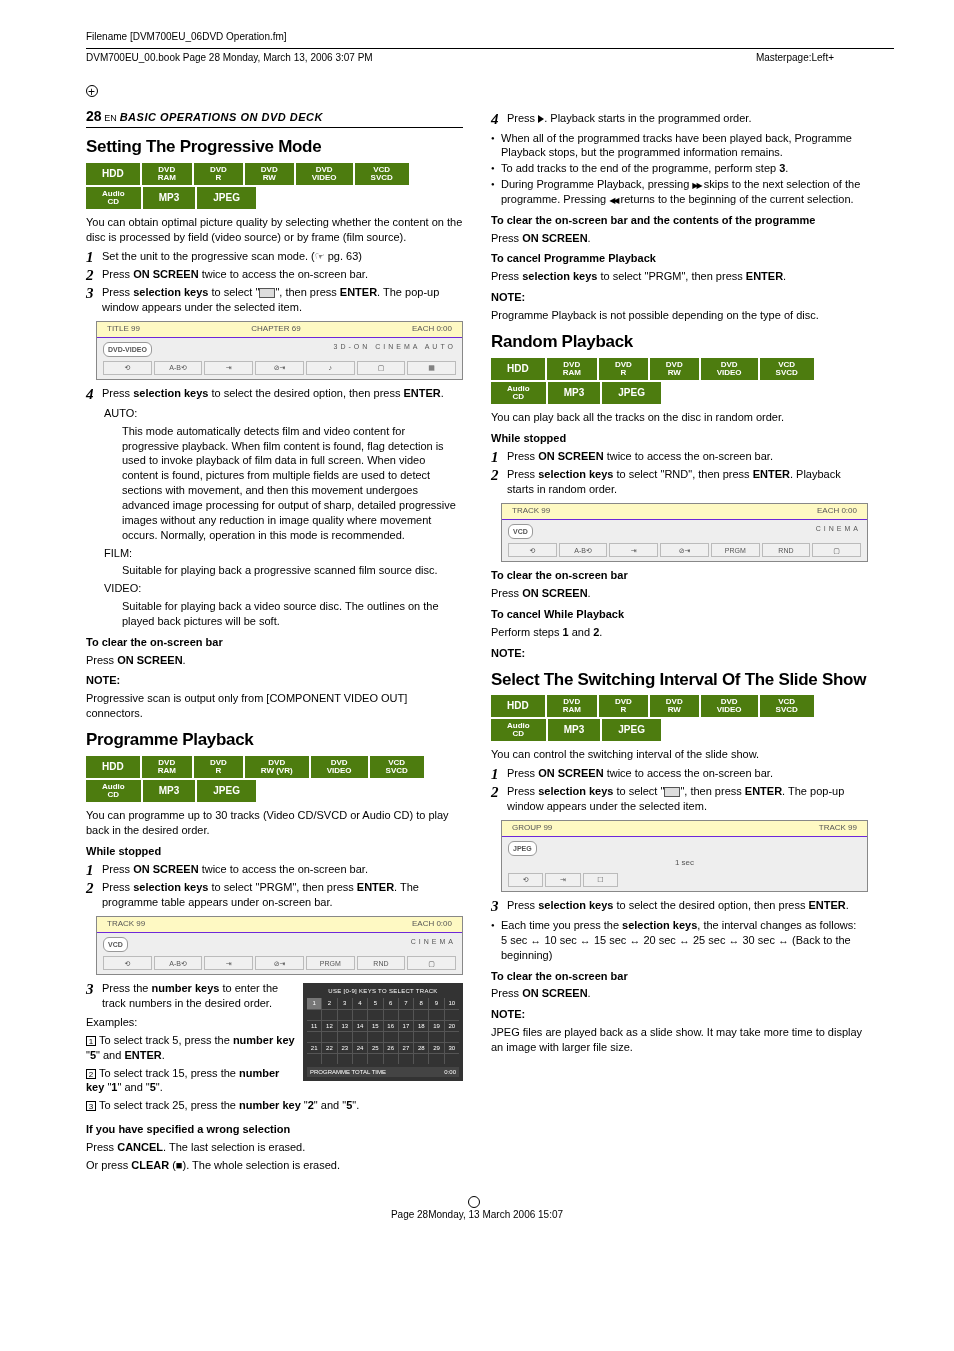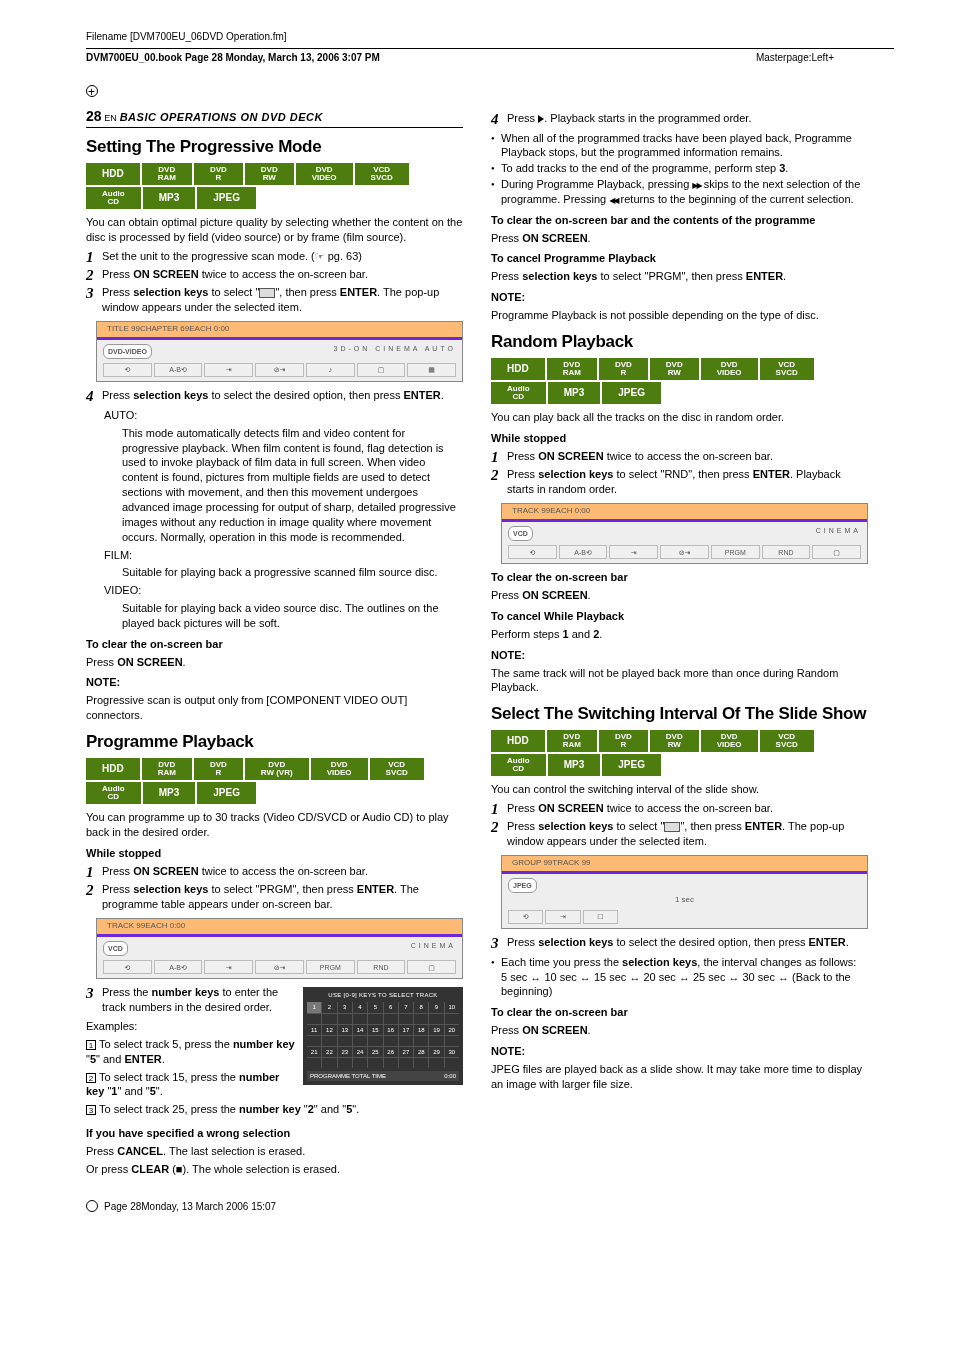--- a/index.html
+++ b/index.html
@@ -7,21 +7,21 @@
     font-family: Arial, Helvetica, sans-serif;
     font-size: 11px;
     color: #000;
     background: #fff;
     width: 954px;
     padding: 30px 60px 40px 60px;
     line-height: 1.35;
   }
   .top-meta { font-size: 10px; margin-bottom: 4px; padding-left: 26px; }
   .hr-thin { border: 0; border-top: 1px solid #000; margin: 2px 0 2px 26px; }
-  .page-hdr { font-size: 10px; padding-left: 26px; font-weight: bold; }
+  .page-hdr { font-size: 10px; padding-left: 26px; }
   .master { font-size: 10px; text-align: right; padding-right: 60px; margin-top: -13px; }
   .reg-row { margin: 20px 0 0 26px; display: flex; align-items: center; }
   .reg { width: 12px; height: 12px; border: 1px solid #000; border-radius: 50%; margin-right: 6px; }
   .reg::after { content: "+"; font-size: 12px; position: relative; left: 1px; top: -2px; }
   .content { display: flex; gap: 28px; margin: 10px 26px 0 26px; }
   .col { width: 50%; }
   .page-num-row { font-size: 10px; margin-bottom: 4px; }
   .page-num-row b { font-size: 14px; }
   .page-num-row .en { font-size: 9px; }
   .chapter { font-style: italic; font-weight: bold; font-size: 11px; letter-spacing: 0.5px; }
@@ -36,42 +36,42 @@
   .chip.hdd { font-size: 10px; display:flex; align-items:center; justify-content:center; min-width:28px; }
   p { margin: 3px 0; }
   ol.steps { list-style: none; margin: 4px 0; }
   ol.steps > li { display: flex; align-items: flex-start; margin: 2px 0; }
   .stepnum { font-family: Georgia, serif; font-weight: bold; font-size: 15px; font-style: italic; width: 16px; flex-shrink: 0; line-height: 1; padding-top: 1px; }
   .steptxt { flex: 1; }
   .osd {
     border: 1px solid #888; background: #eee; margin: 6px 0 6px 10px;
     font-size: 8px; color: #555;
   }
-  .osd-top { display: flex; justify-content: flex-start; padding: 2px 10px; background:#fdba74; border-bottom:3px solid #6d28d9; }
+  .osd-top { display: flex; justify-content: space-between; padding: 2px 10px; background:#fef9c3; border-bottom:1px solid #6d28d9; }
   .osd-body { padding: 4px 6px; }
   .osd-badge { display:inline-block; background:#fff; border:1px solid #999; border-radius:6px; padding:2px 4px; font-size:7px; font-weight:bold; margin-right:6px; }
   .osd-right { float:right; font-size:7px; letter-spacing:3px; }
   .osd-icons { display:flex; gap:2px; margin-top:4px; }
   .osd-ic { flex:1; border:1px solid #bbb; background:#f0f0f0; height:14px; display:flex; align-items:center; justify-content:center; font-size:7px; color:#555; }
   .indent { margin-left: 18px; }
   .subhead { margin: 6px 0 0 0; font-weight: bold; }
   .note { font-weight: bold; margin-top: 6px; }
   ul.bul { list-style: none; margin: 2px 0 2px 0; }
   ul.bul > li { padding-left: 10px; position: relative; margin: 1px 0; }
   ul.bul > li::before { content: "●"; font-size: 6px; position: absolute; left: 0; top: 3px; }
   .boxnum { display:inline-block; border:1px solid #000; width:10px; height:10px; text-align:center; font-size:8px; line-height:10px; margin-right:3px; }
   .prog-table {
     background:#333; color:#fff; font-size:6px; padding:4px; width:160px; float:right; margin: 2px 0 6px 8px;
   }
   .prog-table .pt-hdr { text-align:center; margin-bottom:3px; font-size:6px; letter-spacing:0.3px; }
   .pt-grid { display:grid; grid-template-columns: repeat(10, 1fr); gap:1px; background:#555; }
   .pt-cell { background:#333; text-align:center; padding:1px 0; }
   .pt-cell.on { background:#777; }
   .pt-foot { display:flex; justify-content:space-between; margin-top:3px; background:#444; padding:1px 3px; }
-  .footer { margin: 20px 26px 0 26px; font-size: 10px; display:flex; align-items:center; }
+  .footer { margin: 20px 26px 0 26px; font-size: 10px; display:flex; align-items:center;flex-direction:column; }
   .footer .reg2 { width:12px; height:12px; border:1px solid #000; border-radius:50%; margin-right:6px; }
   .play-tri { display:inline-block; width:0; height:0; border-left:6px solid #000; border-top:4px solid transparent; border-bottom:4px solid transparent; vertical-align:middle; }
   .ffwd::before { content:"▶▶"; font-size:8px; letter-spacing:-2px; }
   .rwnd::before { content:"◀◀"; font-size:8px; letter-spacing:-2px; }
   .iconbox { display:inline-block; border:1px solid #555; background:#ddd; width:16px; height:10px; vertical-align:middle; font-size:6px; text-align:center; line-height:10px; }
   .clearfix::after { content:""; display:table; clear:both; }
 </style>
 </head>
 <body>
 
@@ -413,21 +413,20 @@
           <span class="osd-ic">▢</span>
         </div>
       </div>
     </div>
 
     <p class="subhead">To clear the on-screen bar</p>
     <p>Press <b>ON SCREEN</b>.</p>
     <p class="subhead">To cancel While Playback</p>
     <p>Perform steps <b>1</b> and <b>2</b>.</p>
     <p class="note">NOTE:</p>
-    <p>The same track will not be played back more than once during Random Playback.</p>
 
     <h2 class="sec">Select The Switching Interval Of The Slide Show</h2>
     <div class="chips">
       <span class="chip hdd">HDD</span>
       <span class="chip two">
           <span>DVD</span>
           <span>RAM</span>
         </span>
       <span class="chip two">
           <span>DVD</span>

